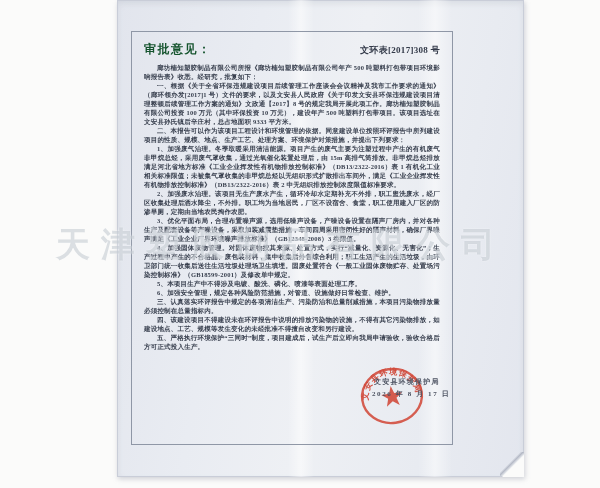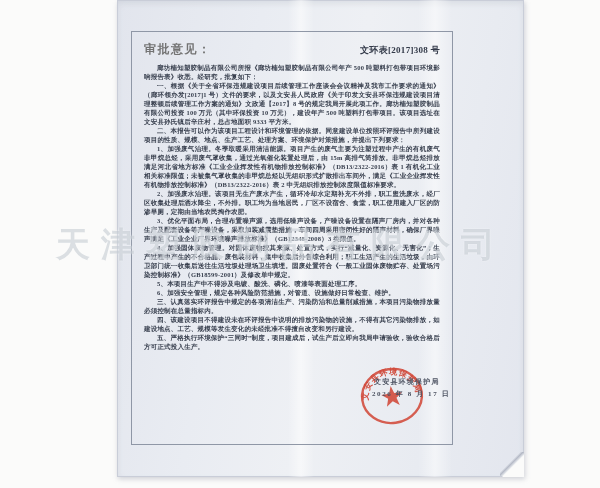--- a/index.html
+++ b/index.html
@@ -23,21 +23,21 @@
     border-color:transparent transparent #fbfbfa transparent;}
   .fold-shade{position:absolute;left:500px;top:452px;width:24px;height:24px;
     background:linear-gradient(135deg,transparent 42%,rgba(144,150,166,.55) 48%,#eef0f3 56%,transparent 70%);}
   
   .frame{
     position:absolute;left:131px;top:31px;width:322px;height:414px;
     border:1px solid #8f97a6;box-sizing:border-box;
     padding:9px 12px 0 12px;
   }
   .doc-header{display:flex;justify-content:space-between;align-items:baseline;}
-  .doc-title{font-size:12px;font-weight:bold;color:#737373;letter-spacing:1.5px;}
+  .doc-title{font-size:12px;font-weight:bold;color:#14532d;letter-spacing:1.5px;}
   .doc-number{font-size:9px;font-weight:bold;color:#333a49;letter-spacing:.3px;text-align:center;}
   .doc-body{margin-top:5px;}
   .doc-body p{
     margin:0;font-size:6.5px;line-height:9px;text-indent:13px;
     text-align:justify;color:#39404f;font-weight:bold;letter-spacing:.2px;
   }
   
   .agency-line{position:absolute;left:374px;top:377px;font-size:7px;font-weight:bold;
     color:#4b5160;letter-spacing:1.2px;z-index:4;}
   .date-line{position:absolute;left:372px;top:389px;font-size:7px;font-weight:bold;

